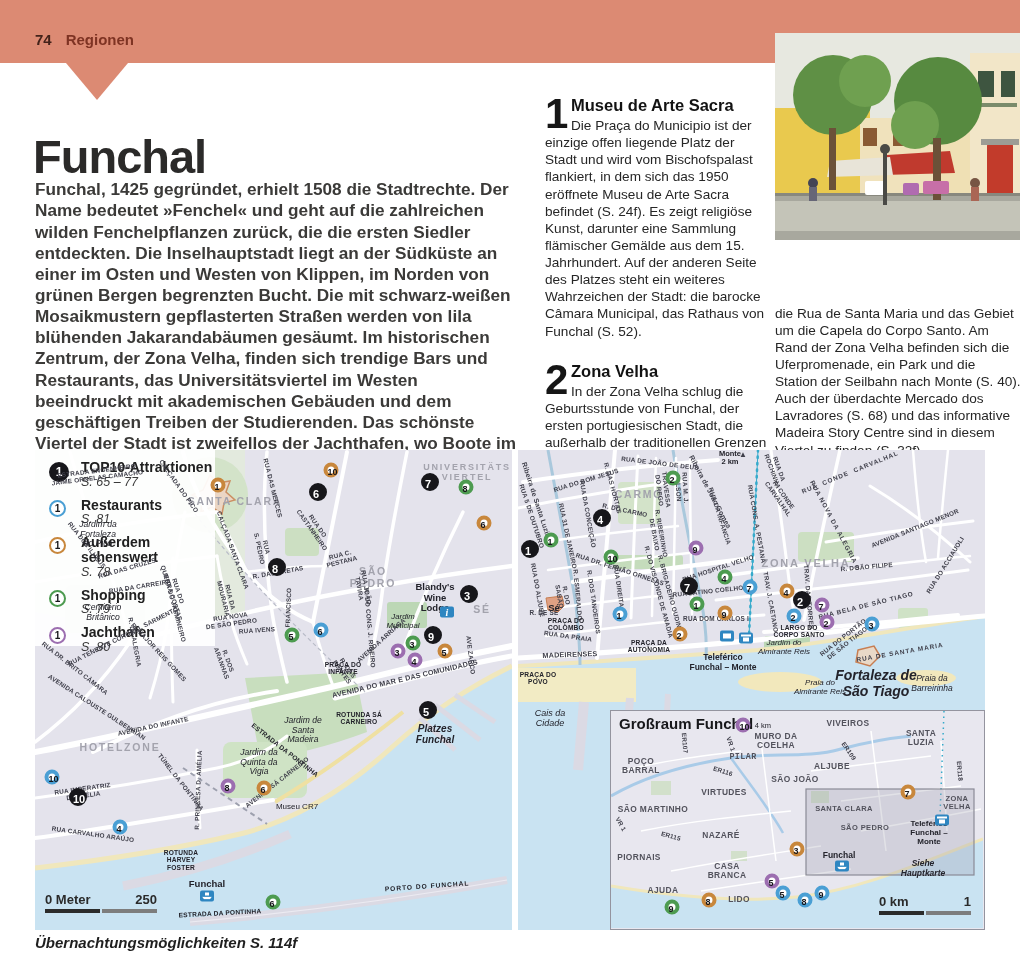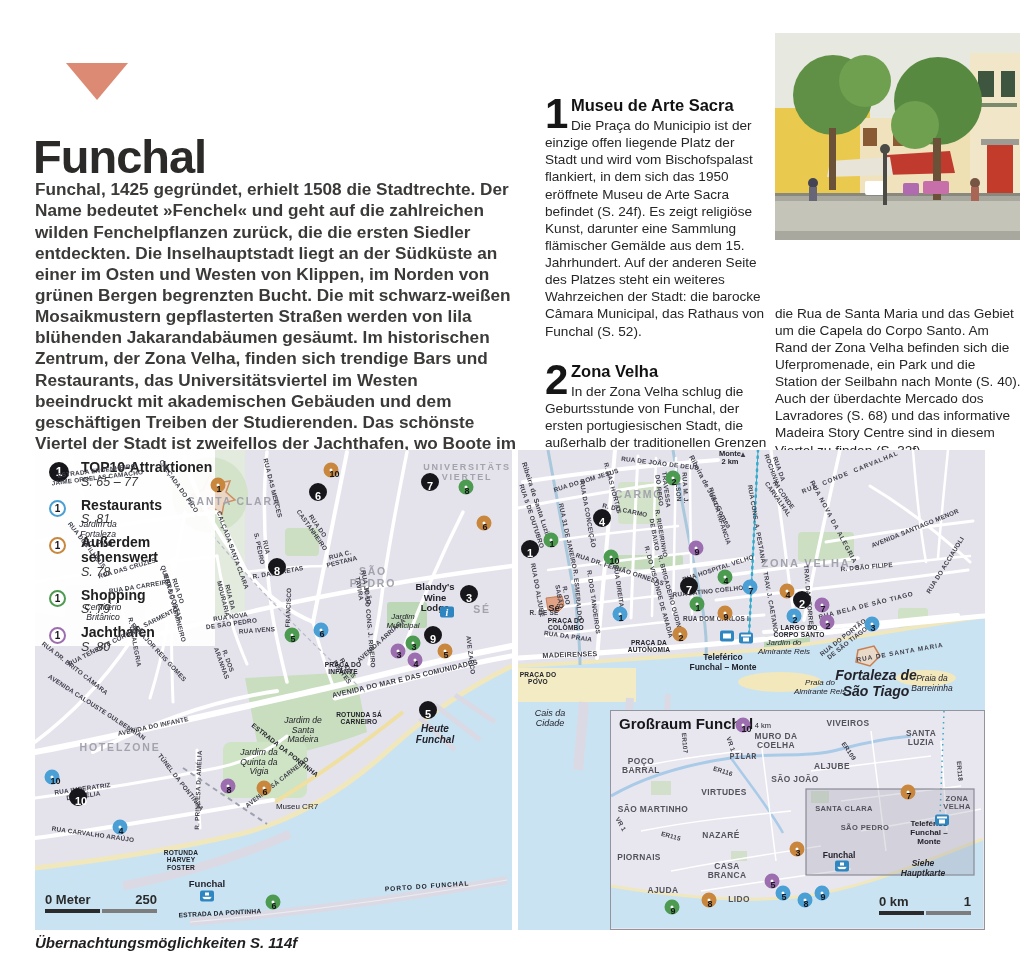--- a/index.html
+++ b/index.html
@@ -39,21 +39,21 @@
       line-height:1.12;color:#23232B;}
   .district{font-size:10.5px;letter-spacing:1.8px;color:#A3A3AD;font-weight:700;}
   .street{font-size:6.4px;font-weight:700;color:#3F3F4A;letter-spacing:.2px;white-space:pre;}
   .place{font-size:8.6px;}
   .pi{font-style:italic;}
   .pb{font-weight:700;font-size:9.5px;}
   .pbi{font-weight:700;font-style:italic;font-size:10px;}
   .pc{font-size:6.6px;font-weight:600;letter-spacing:.2px;}
   .pp{font-size:8px;}
   .ins-d{font-size:8.4px;color:#52525C;font-weight:600;letter-spacing:.4px;}
-  .m-mk{position:absolute;width:15px;height:15px;border:6px solid #701a75;border-radius:50%;background:#fff;
+  .m-mk{position:absolute;width:15px;height:15px;border:4px solid #701a75;border-radius:50%;background:#fff;
         color:#17171B;font-weight:700;font-size:9px;line-height:11px;text-align:left;
         transform:translate(-50%,-50%);box-sizing:border-box;}
   .m-mk.filled{background:#17171B;border-color:#17171B;color:#fff;width:18px;height:18px;
         font-size:11px;line-height:14px;}
   .m-ic{position:absolute;width:14px;height:11px;background:#2E86C1;border-radius:2px;
         transform:translate(-50%,-50%);}
   .ic-ferry::before{content:"";position:absolute;left:2px;right:2px;bottom:2px;height:3px;background:#fff;
         clip-path:polygon(0 0,100% 0,78% 100%,22% 100%);}
   .ic-ferry::after{content:"";position:absolute;left:5px;top:2px;width:4px;height:3px;background:#fff;}
   .ic-info::before{content:"i";position:absolute;left:0;right:0;top:0;text-align:center;color:#fff;
@@ -80,20 +80,25 @@
   
   .inset{position:absolute;left:92px;top:260px;width:375px;height:220px;background:#E8E7EF;
          border:1.5px solid #94949F;box-sizing:border-box;}
   .inset-title{position:absolute;left:8px;top:4px;font-size:15px;font-weight:800;color:#17171B;}
 </style>
 </head>
 <body>
 
 <div class="page">
 
+  <div class="band">
+    <div class="band-inner">
+      <span class="pagenum">74</span><span class="section">Regionen</span>
+    </div>
+  </div>
   <div class="band-notch"></div>
 
   <h1 class="title">Funchal</h1>
   <p class="intro">Funchal, 1425 gegründet, erhielt 1508 die Stadtrechte. Der Name bedeutet »Fenchel« und geht auf die zahlreichen wilden Fenchelpflanzen zurück, die die ersten Siedler entdeckten. Die Inselhauptstadt liegt an der Südküste an einer im Osten und Westen von Klippen, im Norden von grünen Bergen begrenzten Bucht. Die mit schwarz-weißen Mosaikmustern gepflasterten Straßen werden von lila blühenden Jakarandabäumen gesäumt. Im historischen Zentrum, der Zona Velha, finden sich trendige Bars und Restaurants, das Universitätsviertel im Westen beeindruckt mit akademischen Gebäuden und dem geschäftigen Treiben der Studierenden. Das schönste Viertel der Stadt ist zweifellos der Jachthafen, wo Boote im schimmernden Meer schaukeln und Einheimische entlang der Promenade flanieren.</p>
 
   <div class="col2">
     <div class="article">
       <div class="bignum">1</div>
       <h3 class="art-h">Museu de Arte Sacra</h3>
       <p class="art-b">Die Praça do Municipio ist der einzige offen liegende Platz der Stadt und wird vom Bischofspalast flankiert, in dem sich das 1950 eröffnete Museu de Arte Sacra befindet (S. 24f). Es zeigt religiöse Kunst, darunter eine Sammlung flämischer Gemälde aus dem 15. Jahrhundert. Auf der anderen Seite des Platzes steht ein weiteres Wahrzeichen der Stadt: die barocke Câmara Municipal, das Rathaus von Funchal (S. 52).</p>
@@ -287,21 +292,21 @@
 Wine
 Lodge</div>
       <div class="ml place pi" style="left: 368px; top: 172px; font-size: 7.8px; transform: translate(-50%, -50%);">Jardim
 Municipal</div>
       <div class="ml place pi" style="left: 268px; top: 280px; transform: translate(-50%, -50%);">Jardim de
 Santa
 Madeira</div>
       <div class="ml place pi" style="left: 224px; top: 312px; transform: translate(-50%, -50%);">Jardim da
 Quinta da
 Vigia</div>
-      <div class="ml place pbi" style="left: 400px; top: 284px; transform: translate(-50%, -50%);">Heute
+      <div class="ml place pbi" style="left: 400px; top: 284px; transform: translate(-50%, -50%);">Platzes
 Funchal</div>
       <div class="ml place pc" style="left: 308px; top: 218px; transform: translate(-50%, -50%);">PRAÇA DO
 INFANTE</div>
       <div class="ml place pc" style="left: 324px; top: 268px; transform: translate(-50%, -50%);">ROTUNDA SÁ
 CARNEIRO</div>
       <div class="ml place pc" style="left: 146px; top: 410px; transform: translate(-50%, -50%);">ROTUNDA
 HARVEY
 FOSTER</div>
       <div class="ml place pp" style="left: 262px; top: 357px; transform: translate(-50%, -50%);">Museu CR7</div>
       <div class="ml place pb" style="left: 172px; top: 434px; transform: translate(-50%, -50%);">Funchal</div>

